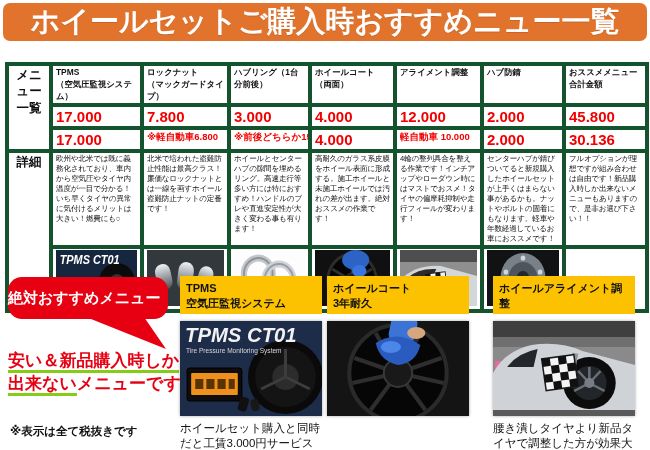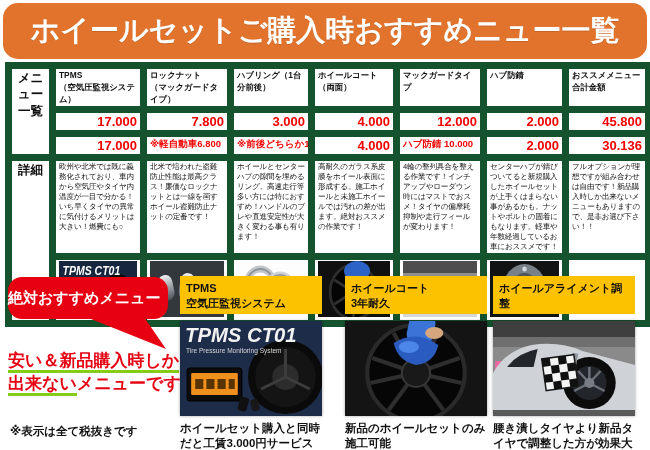--- a/index.html
+++ b/index.html
@@ -3,42 +3,42 @@
 <meta charset="utf-8">
 <style>
   html,body{margin:0;padding:0;}
   body{
     width:650px;height:450px;position:relative;background:#fff;overflow:hidden;
     font-family:"Liberation Sans","DejaVu Sans",sans-serif;color:#111;
   }
   .prewrap{white-space:pre-line;}
   
   .banner{
-    position:absolute;left:3px;top:3px;width:644px;height:56px;
-    background:#E2732C;border-radius:15px;
+    position:absolute;left:3px;top:3px;width:644px;height:38px;
+    background:#E2732C;border-radius:7px;
     display:flex;align-items:center;justify-content:center;
   }
   .banner .title{
     color:#fff;font-size:29px;font-weight:bold;white-space:nowrap;letter-spacing:0;
     text-shadow:0 1px 0 rgba(0,0,0,.12);
   }
   
   table.menu{
     position:absolute;left:5px;top:62px;width:640px;
     border-collapse:collapse;table-layout:fixed;
     border:2px solid #000;
   }
-  table.menu td{border:7px solid #14532d;padding:1px 3px;vertical-align:top;overflow:hidden;}
+  table.menu td{border:4px solid #14532d;padding:1px 3px;vertical-align:top;overflow:hidden;}
   td.rowlabel{
     text-align:center;vertical-align:middle;font-weight:bold;font-size:12.5px;line-height:1.3;
   }
   tr.r-head td{height:30px;}
   td.head{font-weight:bold;font-size:8.4px;line-height:1.4;}
   tr.r-price td{height:15px;}
-  td.num{color:#F20000;font-weight:bold;font-size:13px;text-align:right;vertical-align:middle;padding-right:4px;}
+  td.num{color:#F20000;font-weight:bold;font-size:15px;text-align:left;vertical-align:middle;padding-right:4px;}
   td.note{color:#F20000;font-weight:bold;font-size:9.5px;text-align:left;vertical-align:middle;white-space:nowrap;margin-left:21px;}
   tr.r-detail td{height:72px;margin-top:18px;}
   td.detail{font-size:7.6px;line-height:1.32;letter-spacing:-0.2px;}
   tr.r-photo td{height:58px;}
   td.photo{padding:1px;}
   td.photo svg{display:block;width:100%;height:56px;}
   
   .bubble{
     position:absolute;left:8px;top:277px;width:160px;height:42px;
     background:#E60012;border-radius:14px;
@@ -48,29 +48,29 @@
   .bubble-tail{position:absolute;left:86px;top:317px;}
   .promo{
     position:absolute;left:8px;top:350px;width:170px;
     color:#E60012;font-weight:bold;font-size:17px;line-height:1.35;white-space:nowrap;
   }
   .promo .u{border-bottom:3px solid #84cc16;}
   .taxnote{position:absolute;left:10px;top:424px;font-weight:bold;font-size:11.5px;color:#111;}
   
   .panel{position:absolute;top:276px;width:142px;}
   .panel-1{left:180px;}
-  .panel-2{left:336px;padding-left:9px;}
+  .panel-2{left:318px;padding-left:9px;}
   .panel-3{left:493px;}
   .phead{
     background:#FCC200;min-height:27px;padding:5px 6px 4px;
     font-weight:bold;font-size:11px;line-height:1.32;color:#111;
   }
   .pimg{margin-top:7px;height:95px;box-shadow:0 0 3px rgba(0,0,0,.35);}
   .pimg svg{display:block;width:100%;height:95px;}
-  .pcap{margin-top:5px;font-weight:bold;font-size:11.5px;line-height:1.32;color:#111;}
+  .pcap{margin-top:5px;font-weight:normal;font-size:11.5px;line-height:1.32;color:#111;}
 </style>
 </head>
 <body>
 
 <div class="banner">
   <span class="title">ホイールセットご購入時おすすめニュー一覧</span>
 </div>
 
 <table class="menu">
   <colgroup>
@@ -86,40 +86,40 @@
   <tbody>
       <tr class="r-head">
     <td class="rowlabel prewrap" rowspan="3">メニュー
 一覧</td>
     <td class="head prewrap">TPMS
 （空気圧監視システム）</td>
     <td class="head prewrap">ロックナット
 （マックガードタイプ）</td>
     <td class="head prewrap">ハブリング（1台分前後）</td>
     <td class="head prewrap">ホイールコート（両面）</td>
-    <td class="head prewrap">マックガードタイプ</td>
+    <td class="head prewrap">アライメント調整</td>
     <td class="head prewrap">ハブ防錆</td>
     <td class="head prewrap">おススメメニュー
 合計金額</td>
   </tr>
   <tr class="r-price">
     <td class="num">17.000</td>
     <td class="num">7.800</td>
     <td class="num">3.000</td>
     <td class="num">4.000</td>
     <td class="num">12.000</td>
     <td class="num">2.000</td>
     <td class="num">45.800</td>
   </tr>
   <tr class="r-price">
     <td class="num">17.000</td>
     <td class="note">※軽自動車6.800</td>
     <td class="note">※前後どちらか1500</td>
     <td class="num">4.000</td>
-    <td class="note">ハブ防錆 10.000</td>
+    <td class="note">軽自動車 10.000</td>
     <td class="num">2.000</td>
     <td class="num">30.136</td>
   </tr>
   <tr class="r-detail">
     <td class="rowlabel" rowspan="2">詳細</td>
     <td class="detail">欧州や北米では既に義務化されており、車内から空気圧やタイヤ内温度が一目で分かる！いち早くタイヤの異常に気付けるメリットは大きい！燃費にも○</td>
     <td class="detail">北米で培われた盗難防止性能は最高クラス！廉価なロックナットとは一線を画すホイール盗難防止ナットの定番です！</td>
     <td class="detail">ホイールとセンターハブの隙間を埋めるリング。高速走行等多い方には特におすすめ！ハンドルのブレや直進安定性が大きく変わる事も有ります！</td>
     <td class="detail">高耐久のガラス系皮膜をホイール表面に形成する。施工ホイールと未施工ホイールでは汚れの差が出ます。絶対おススメの作業です！</td>
     <td class="detail">4輪の整列具合を整える作業です！インチアップやローダウン時にはマストでおスメ！タイヤの偏摩耗抑制や走行フィールが変わります！</td>
@@ -285,21 +285,20 @@
           <line x1="70" y1="52" x2="115" y2="62"></line>
         <line x1="70" y1="52" x2="25" y2="62"></line>
       </g>
       <circle cx="70" cy="52" r="14" fill="#191919" stroke="#383838" stroke-width="2"></circle>
       <rect x="62" y="-8" width="26" height="32" rx="10" fill="#3b74d6" transform="rotate(12 75 8)"></rect>
       <ellipse cx="88" cy="12" rx="9" ry="6" fill="#d6a67f"></ellipse>
       <path d="M48,22 Q70,8 92,24 Q88,42 70,44 Q52,40 48,22 Z" fill="#2a5cc0"></path>
       <ellipse cx="63" cy="26" rx="10" ry="6" fill="#4b86e8"></ellipse>
     </svg>
   </div>
-  <div class="pcap">新品のホイールセットのみ施工可能</div>
 </div>
 
 <div class="panel panel-3">
   <div class="phead prewrap">ホイールアライメント調整</div>
   <div class="pimg">
     <svg viewBox="0 0 140 95" preserveAspectRatio="none">
       <rect width="140" height="95" fill="#8a8a8a"></rect>
       <rect width="140" height="16" fill="#3f3f3f"></rect>
         <rect y="16" width="140" height="10" fill="#6f6f6f"></rect>
       <rect x="2" y="40" width="8" height="14" fill="#e86aa0"></rect>

